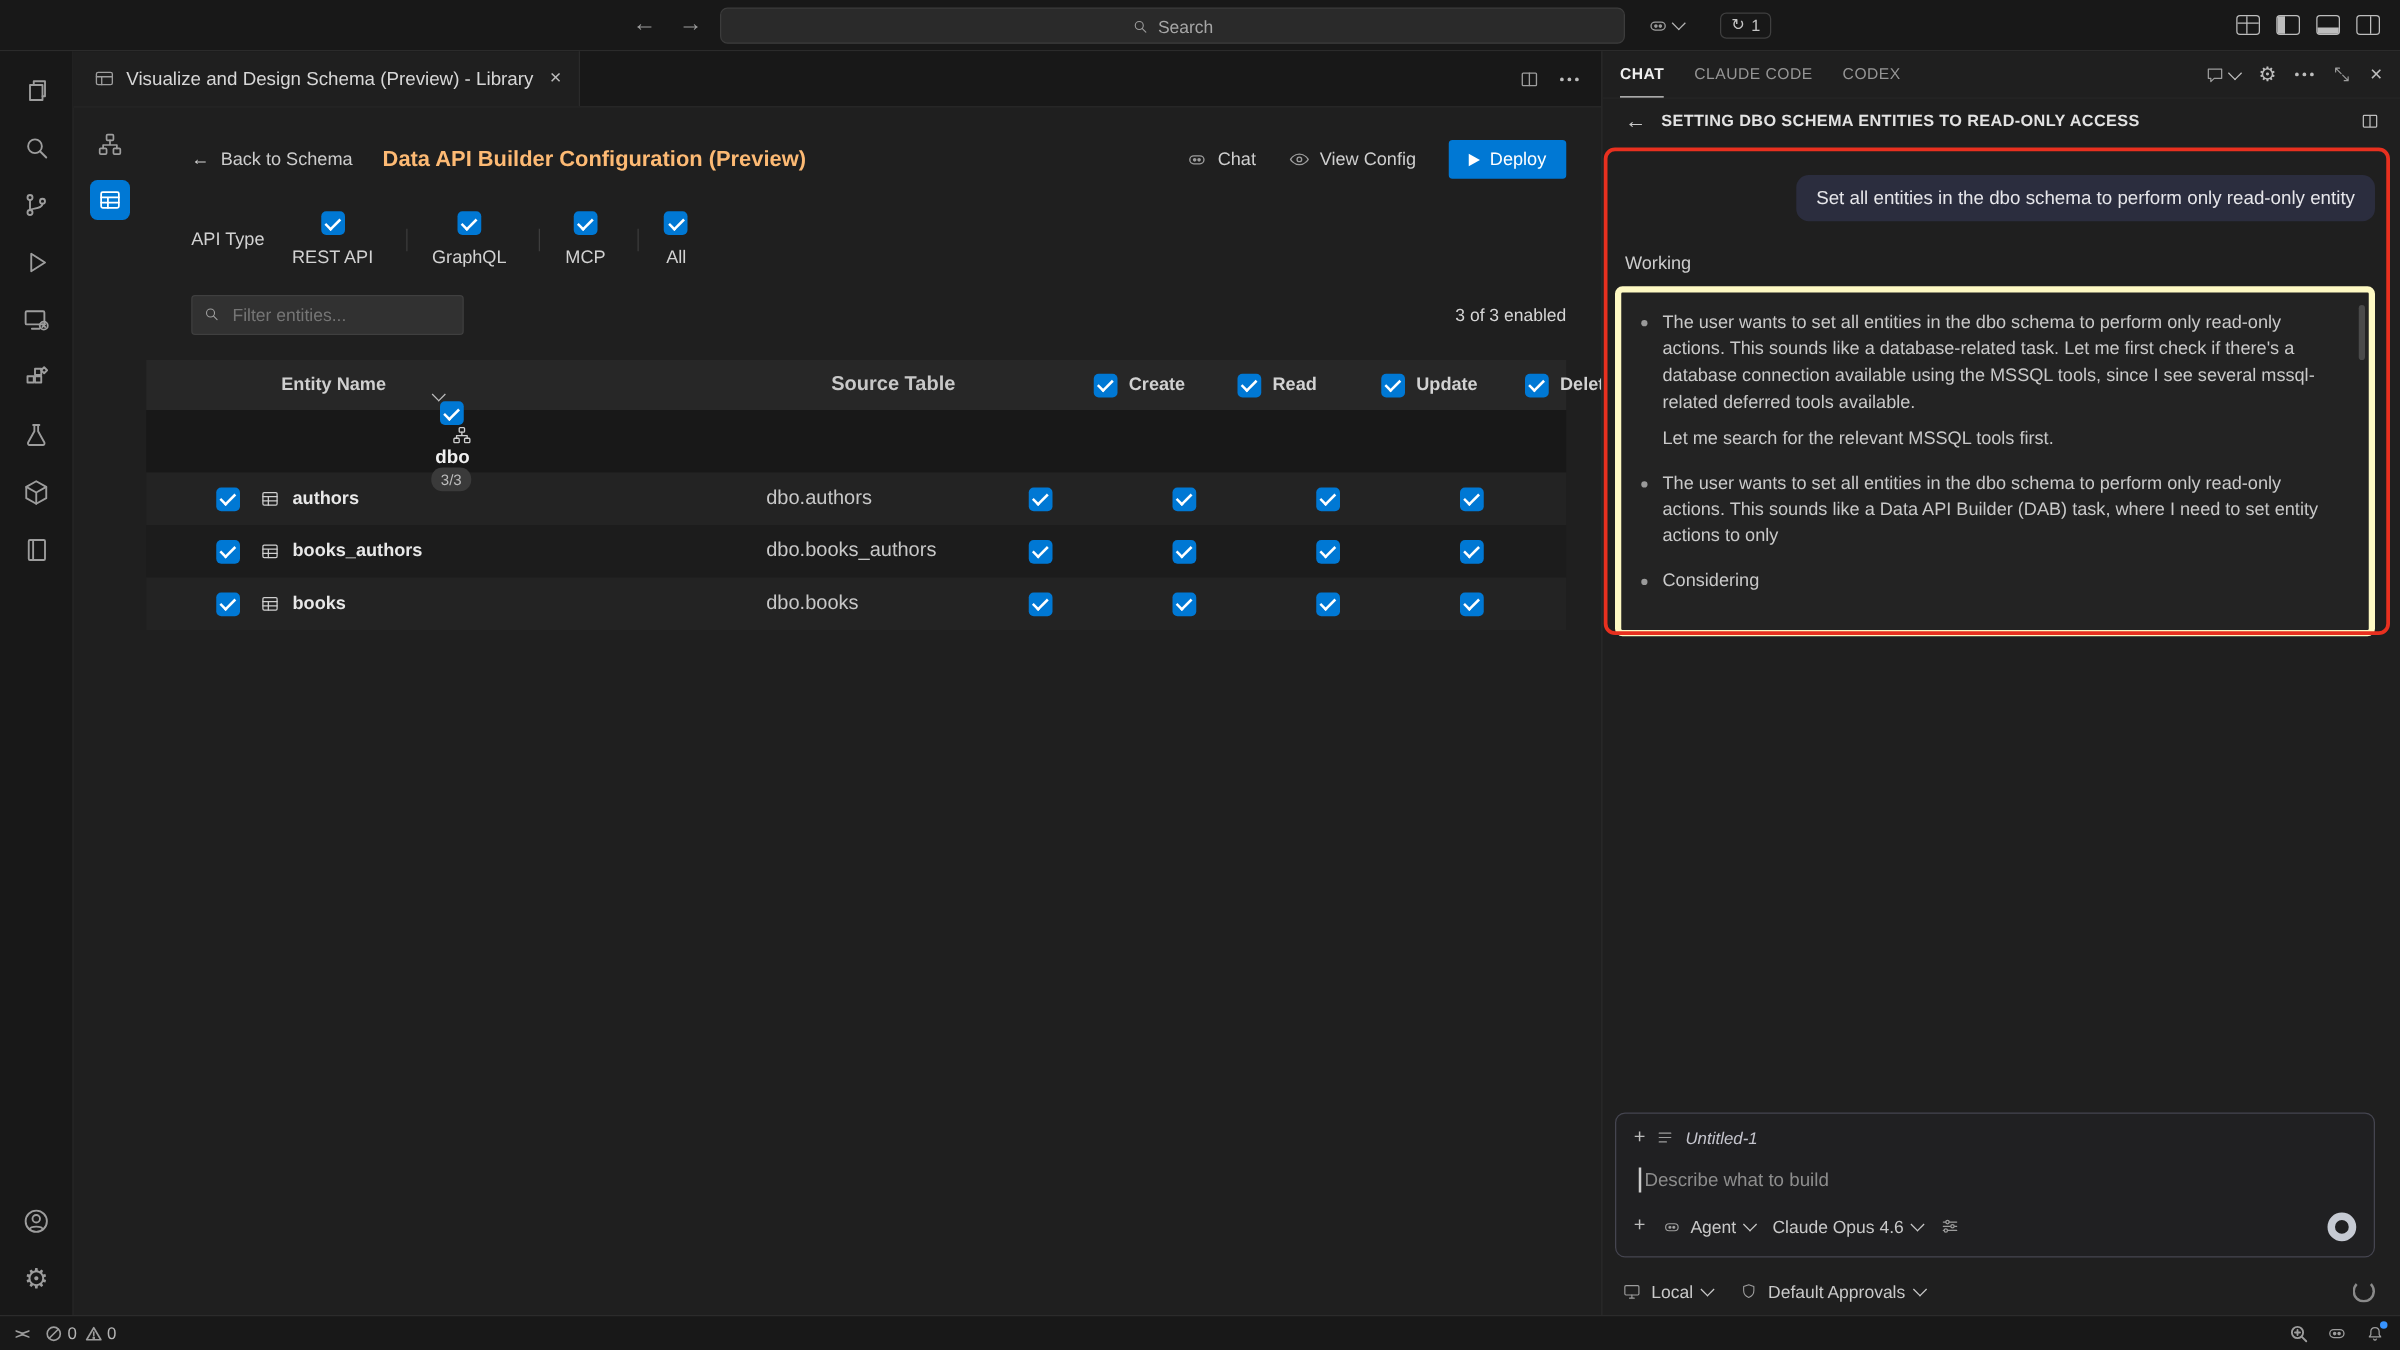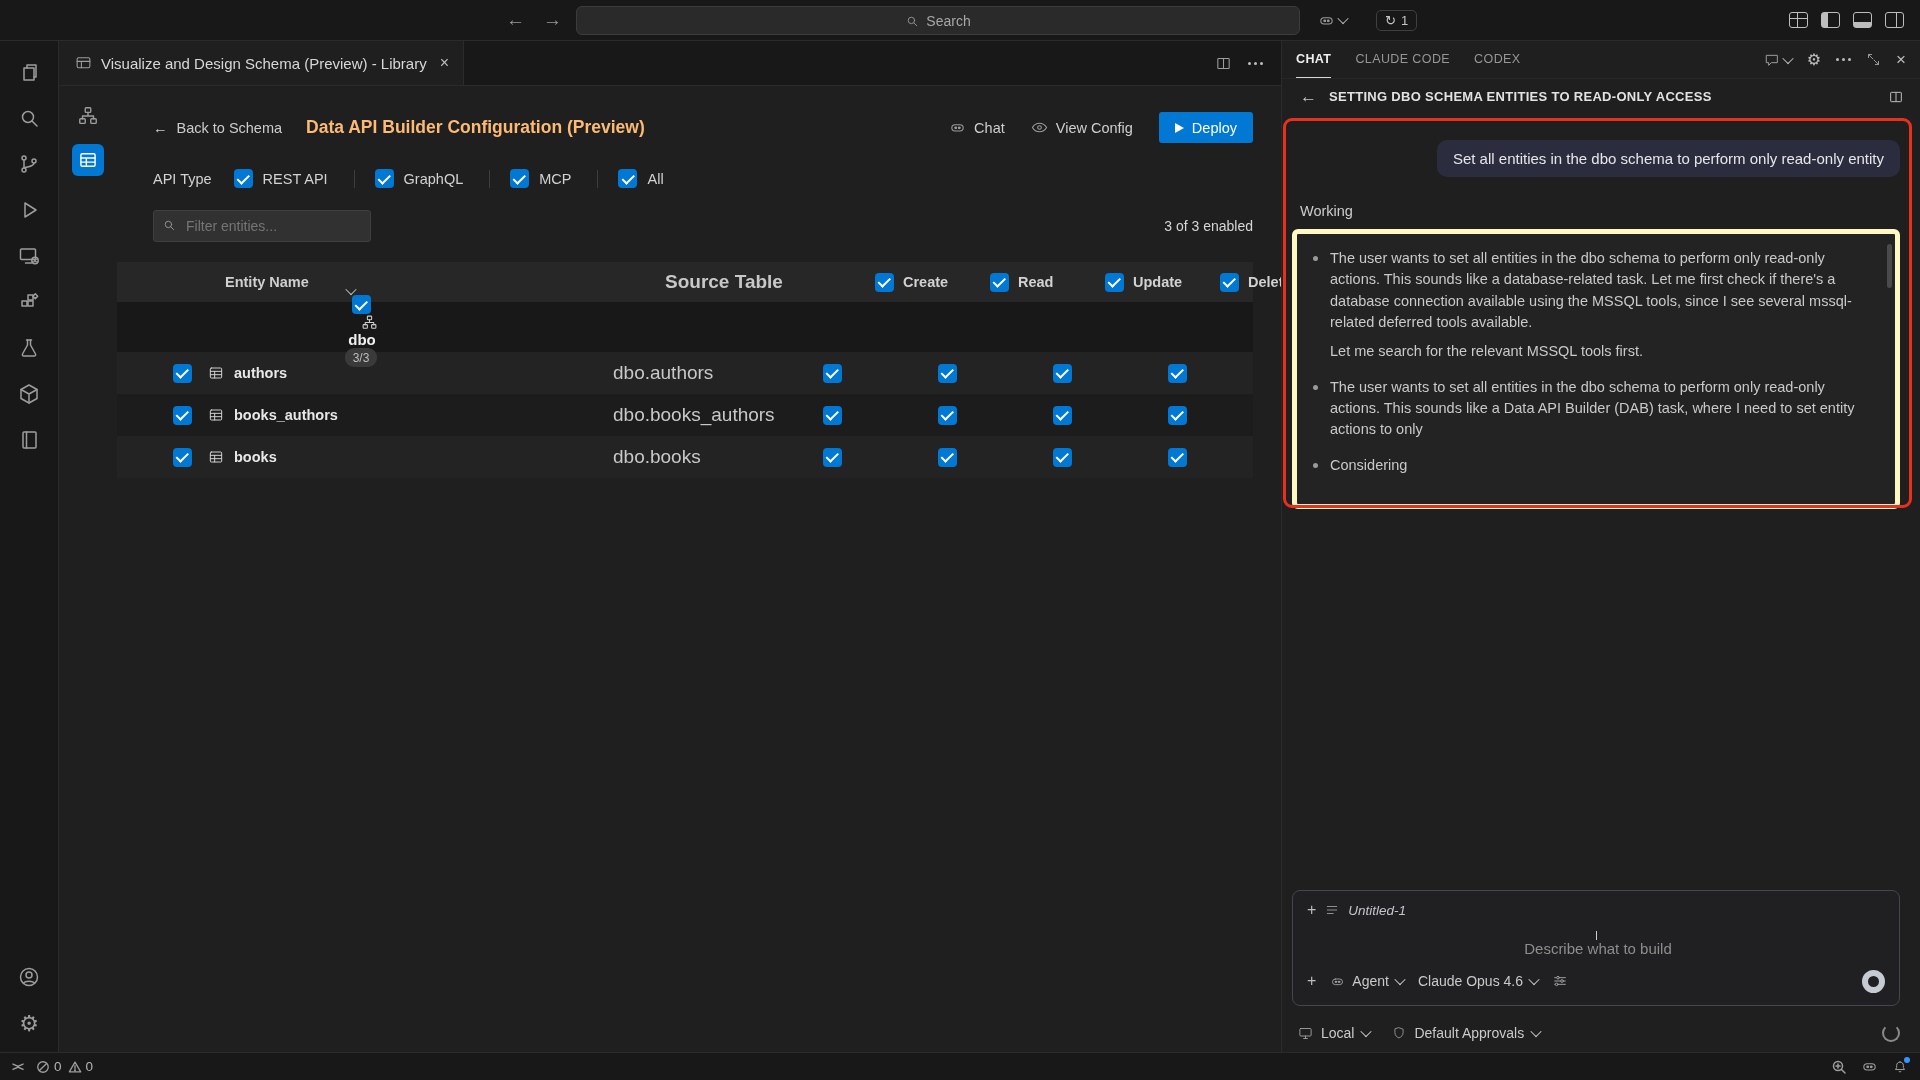--- a/index.html
+++ b/index.html
@@ -40,34 +40,34 @@
   .strip-btn.active{background:#0078d4;}
   .content{flex:1;min-width:0;display:flex;flex-direction:column;padding:0 28px 0 0;}
   .ed-header{display:flex;align-items:center;margin:26px 0 0 36px;gap:24px;}
   .back-link{display:flex;align-items:center;gap:9px;color:#cccccc;font-size:14.5px;}
   .ed-title{color:#fdba74;font-size:17.5px;font-weight:700;}
   .ed-actions{margin-left:auto;display:flex;align-items:center;gap:26px;}
   .ghost-btn{display:flex;align-items:center;gap:8px;color:#cfcfcf;font-size:14.5px;}
   .deploy-btn{display:flex;align-items:center;gap:8px;background:#0078d4;color:#fff;font-size:14.5px;border-radius:3px;height:31px;padding:0 16px;}
   .play-tri{width:0;height:0;border-left:9px solid #fff;border-top:5.5px solid transparent;border-bottom:5.5px solid transparent;}
   .api-row{display:flex;align-items:center;gap:14px;margin:26px 0 0 36px;font-size:14.5px;color:#d2d2d2;}
-  .api-item{display:flex;align-items:center;gap:10px;margin-right:6px;}
+  .api-item{display:flex;align-items:center;gap:10px;margin-right:6px;flex-direction:column;}
   .sep{width:1px;height:18px;background:#3d3d3d;margin:0 6px;}
   .cb{width:19px;height:19px;border-radius:4px;background:#0078d4;position:relative;flex:none;}
   .cb::after{content:"";position:absolute;left:6.2px;top:2.6px;width:4.6px;height:9.5px;border:solid #fff;border-width:0 2px 2px 0;transform:rotate(45deg);}
   .filter-row{display:flex;align-items:center;margin:22px 0 0 36px;}
   .filter-wrap{position:relative;width:218px;}
   .filter-wrap svg{position:absolute;left:9px;top:8px;}
   .filter-input{width:100%;box-sizing:border-box;height:32px;background:#313131;border:1px solid #3f3f3f;border-radius:3px;color:#bbbbbb;font-size:14px;padding:0 8px 0 32px;font-family:"Liberation Sans",sans-serif;outline:none;}
   .enabled-count{margin-left:auto;color:#d6d6d6;font-size:14px;}
   
   .etable{margin:20px 0 0 0;}
   .trow{display:flex;align-items:center;}
   .trow .c1{flex:0 0 440px;display:flex;align-items:center;}
-  .trow .c2{flex:0 0 210px;color:#c8c8c8;font-size:19px;}
+  .trow .c2{flex:0 0 210px;color:#c8c8c8;font-size:16px;}
   .trow .ca{flex:0 0 115px;display:flex;align-items:center;gap:9px;font-size:14.5px;color:#d2d2d2;}
   .trow .cg{flex:1;display:flex;align-items:center;}
   .thead{height:40px;background:#272727;color:#cfcfcf;font-size:14.5px;font-weight:bold;}
   .thead .c1{padding-left:108px;}
   .grow{height:50px;background:#181818;}
   .grow .c1{padding-left:24px;gap:0;flex-direction:column;}
   .grow .gchev{color:#bdbdbd;margin-right:20px;}
   .grow .gname{color:#f0f0f0;font-weight:700;font-size:15px;margin:0 10px 0 12px;}
   .badge{background:#3a3a3a;color:#bdbdbd;border-radius:9px;font-size:12px;padding:2.5px 8px;}
   .erow{height:42px;}
@@ -95,21 +95,21 @@
   .thought{display:flex;gap:12px;margin-bottom:14px;}
   .thought:last-child{margin-bottom:2px;}
   .tdot{width:5px;height:5px;border-radius:50%;background:#9a9a9a;margin-top:8px;flex:none;}
   .ttext p{margin:0 0 8px 0;font-size:14.5px;line-height:1.47;color:#c9c9c9;}
   .ttext p:last-child{margin-bottom:0;}
   .tb-thumb{position:absolute;right:3px;top:10px;width:5px;height:44px;border-radius:3px;background:#4a4a4a;}
   .input-box{margin:0 20px 8px 10px;border:1px solid #454550;border-radius:8px;background:#202022;padding:10px 14px 10px 14px;}
   .ctx-row{display:flex;align-items:center;gap:9px;color:#b9b9c2;font-size:13.5px;}
   .ctx-name{font-style:italic;color:#c4c4cc;}
   .plus-glyph{font-size:16px;color:#bdbdbd;}
-  .prompt-row{display:flex;align-items:center;margin:12px 0 10px 4px;height:26px;flex-direction:column;}
+  .prompt-row{display:flex;align-items:center;margin:12px 0 10px 4px;height:26px;}
   .cursor-bar{width:1.5px;height:20px;background:#cccccc;margin-right:3px;}
   .placeholder{color:#8d8d8d;font-size:15px;}
   .tools-row{display:flex;align-items:center;gap:14px;height:28px;color:#c9c9c9;font-size:14px;}
   .tool-chip{display:flex;align-items:center;gap:7px;}
   .record-btn{margin-left:auto;width:11px;height:11px;border-radius:50%;border:6px solid #c6cad3;background:transparent;}
   .panel-footer{height:38px;display:flex;align-items:center;gap:22px;padding:0 20px 0 16px;font-size:14px;color:#c9c9c9;}
   .pf-item{display:flex;align-items:center;gap:8px;}
   .ring{margin-left:auto;width:14px;height:14px;border-radius:50%;border:2px solid #8a8a8a;border-top-color:transparent;}
   .ellipsis-dots{display:flex;gap:3px;align-items:center;}
   .ellipsis-dots i{width:3px;height:3px;border-radius:50%;background:#bdbdbd;}

